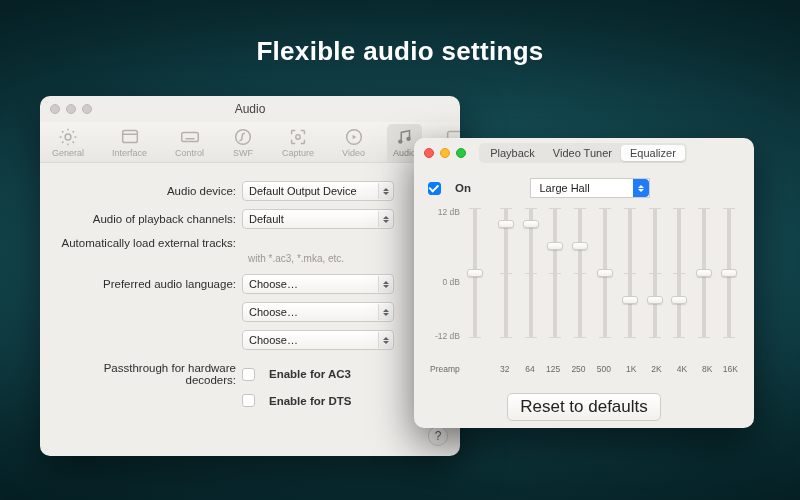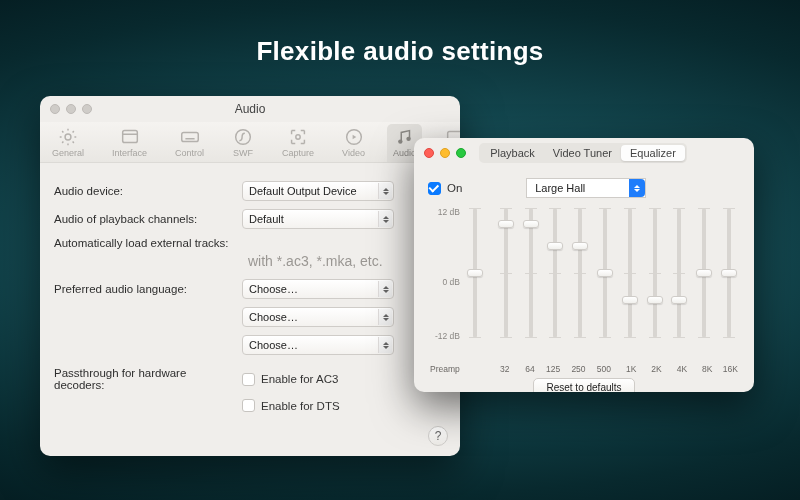--- a/index.html
+++ b/index.html
@@ -81,21 +81,21 @@
     font-size: 11.5px;
     color: #333;
   }
   .row {
     display: flex;
     align-items: center;
     margin-bottom: 8px;
   }
   .row .lab {
     width: 188px;
-    text-align: left;
+    text-align: right;
     padding-right: 6px;
     color: #2e2e2e;
   }
   .row .ctrl { flex: 1; min-width: 0; }
   .popup {
     position: relative;
     width: 152px;
     height: 20px;
     background: linear-gradient(#fff,#f4f2ef);
     border: 1px solid #cfccc8;
@@ -115,49 +115,50 @@
     display: flex; flex-direction: column; align-items: center; justify-content: center;
     gap: 1px;
   }
   .popup .arrows::before, .popup .arrows::after {
     content: ""; width: 0; height: 0;
     border-left: 3px solid transparent; border-right: 3px solid transparent;
   }
   .popup .arrows::before { border-bottom: 3px solid #666; }
   .popup .arrows::after  { border-top: 3px solid #666; }
   .hint {
-    font-size: 14px;
+    font-size: 10px;
     color: #9a9793;
     margin: -4px 0 10px 194px;
   }
   .checkbox {
-    display: flex; align-items: center; gap: 6px;
+    display: flex; align-items: center; gap: 14px;
     font-size: 11.5px; color: #333;
     cursor: pointer;
+    font-weight: bold;
   }
   .cb {
     width: 13px; height: 13px; border-radius: 3px;
     background: #fff; border: 1px solid #c7c4c0;
     display: inline-flex; align-items: center; justify-content: center;
   }
   .helpbtn {
     position: absolute; right: 12px; bottom: 10px;
     width: 20px; height: 20px; border-radius: 50%;
     background: linear-gradient(#fff,#eceae6);
     border: 1px solid #cfcdca;
     font-size: 12px; color: #666;
     display: flex; align-items: center; justify-content: center;
     cursor: pointer;
   }
 
   
   .win-eq {
     position: absolute;
     left: 414px; top: 138px;
-    width: 340px; height: 254px;
+    width: 340px; height: 290px;
     background: #f0eeeb;
     border-radius: 10px;
     box-shadow: 0 15px 40px rgba(0,0,0,.55);
     overflow: hidden;
   }
   .segmented {
     display: flex; gap: 0;
     margin: 0 auto; width: max-content;
     background: #e6e4e0;
     border-radius: 5px; padding: 2px;
@@ -231,23 +232,23 @@
   }
   .bandlabels {
     display: flex; font-size: 8.5px; color: #6b6865;
     margin-top: 2px;
   }
   .bandlabels .pre { width: 36px; padding-left:2px; }
   .bandlabels .nums { flex:1; display:flex; justify-content: space-between; padding: 0 2px; }
   .bandlabels .nums span { width:18px; text-align:right; }
   .resetbtn {
     display: block;
-    margin: 4px auto 0;
+    margin: 19px auto 0;
     padding: 3px 12px;
-    font-size: 10px;
+    font-size: 17px;
     background: linear-gradient(#fff,#f2f0ec);
     border: 1px solid #cfccc8;
     border-radius: 5px;
     cursor: pointer;
     color: #222;
   }
 </style>
 </head>
 <body>
 

